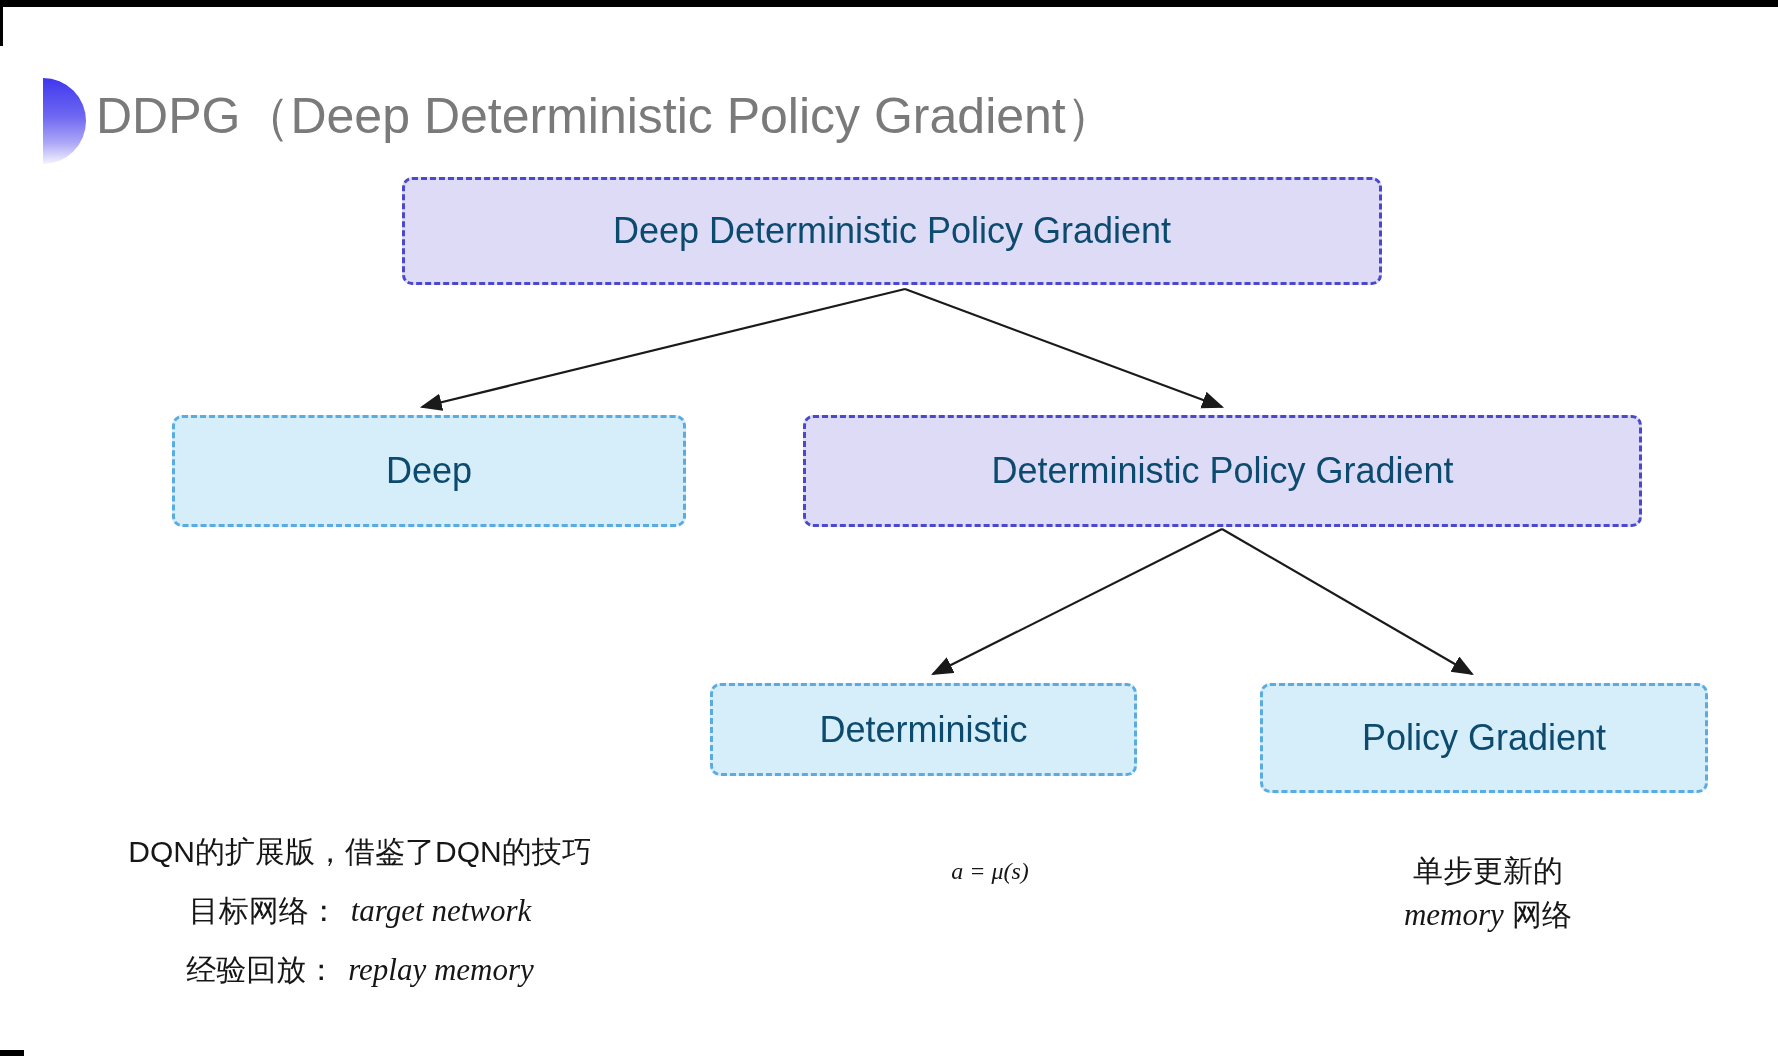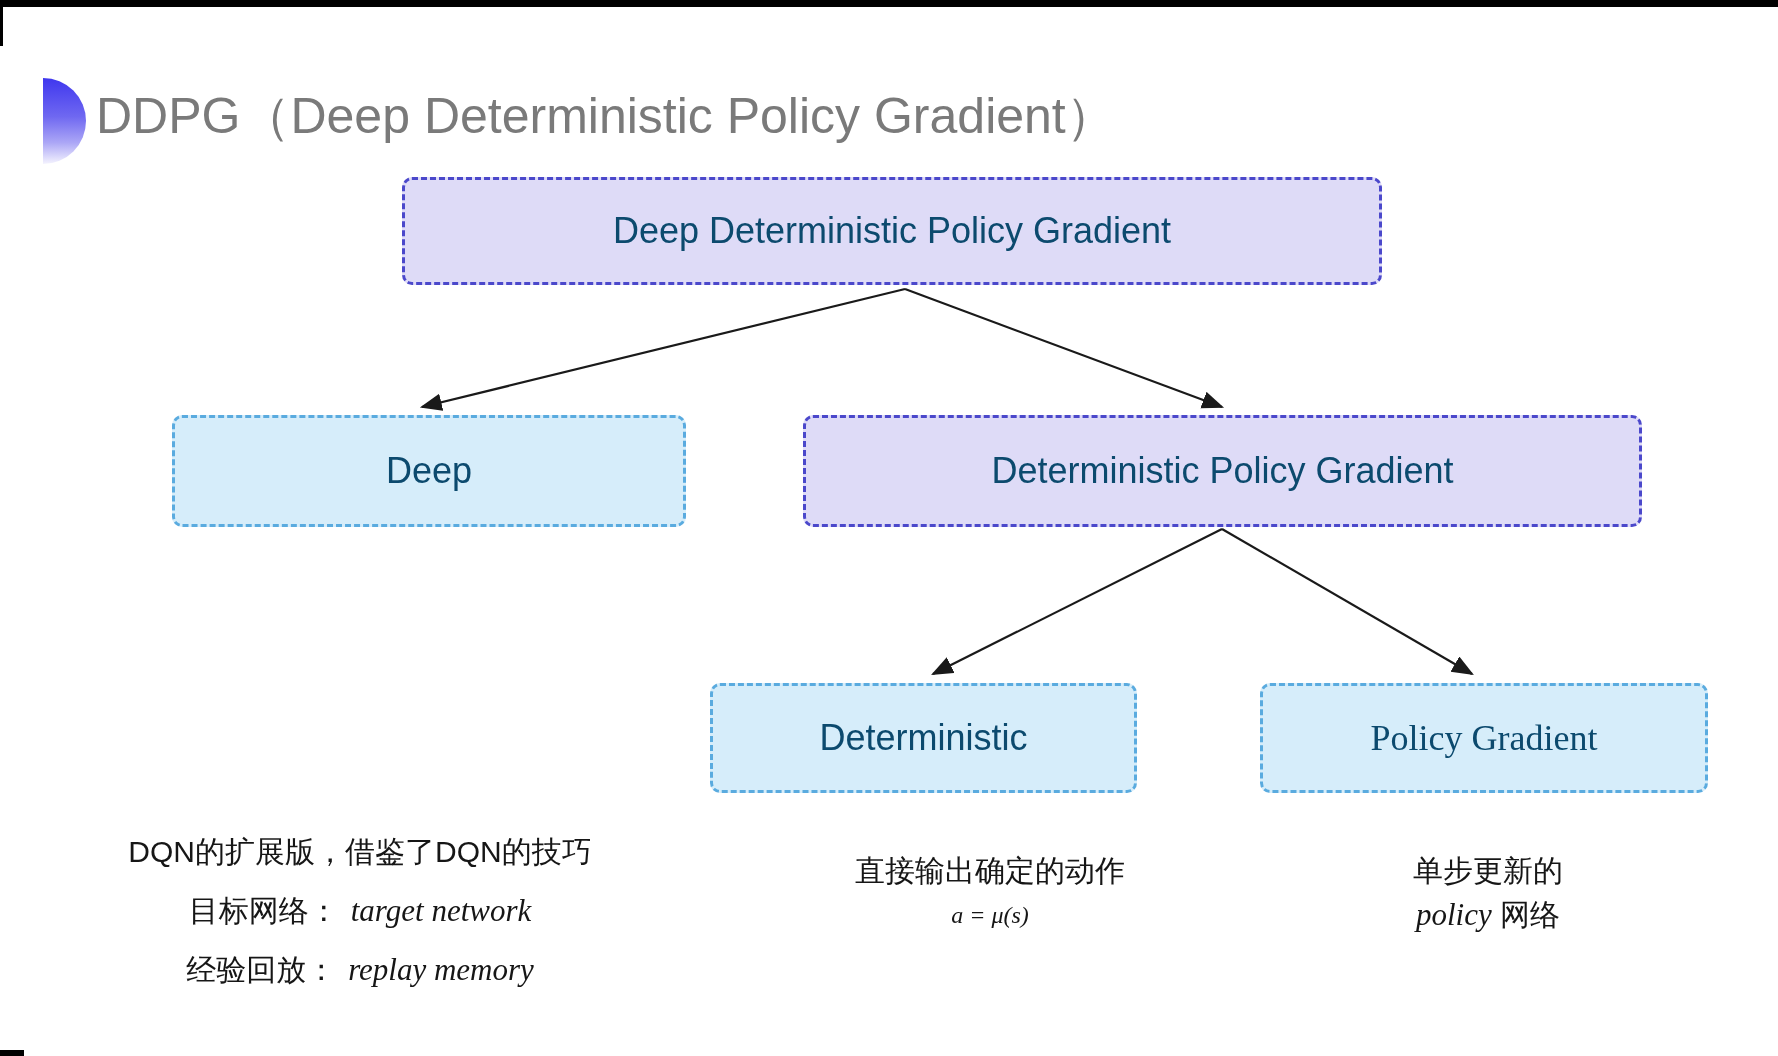--- a/index.html
+++ b/index.html
@@ -36,22 +36,22 @@
     display: flex; align-items: center; justify-content: center;
     border-radius: 10px; border: 3px dashed;
     font-size: 36px; color: #0c4a6e; white-space: nowrap;
   }
   .node.purple { background: #dedbf7; border-color: #4b48cb; }
   .node.cyan   { background: #d6edfa; border-color: #5aabdf; }
 
   .node-root { left: 402px; top: 177px; width: 980px; height: 108px; }
   .node-deep { left: 172px; top: 415px; width: 514px; height: 112px; }
   .node-dpg  { left: 803px; top: 415px; width: 839px; height: 112px; }
-  .node-det  { left: 710px; top: 683px; width: 427px; height: 110px; }
-  .node-pg   { left: 1260px; top: 683px; width: 448px; height: 110px; font-family: Liberation Serif, serif; }
+  .node-det  { left: 710px; top: 683px; width: 427px; height: 93px; }
+  .node-pg   { left: 1260px; top: 683px; width: 448px; height: 110px; }
 
   
   .arrows { position: absolute; left: 0; top: 0; width: 1778px; height: 1056px; pointer-events: none; }
 
   
   .note {
     position: absolute; text-align: center;
     font-size: 30px; color: #161616; white-space: nowrap;
   }
   .note-deep { left: 115px; top: 822px; width: 490px; line-height: 59px; }
@@ -111,28 +111,25 @@
     </div>
     <div>
       <span>目标网络：</span><span class="math term-gap">target network</span>
     </div>
     <div>
       <span>经验回放：</span><span class="math term-gap">replay memory</span>
     </div>
   </div>
 
   <div class="note note-det">
-    <div>
-      <span>直接输出确定的动作</span>
-    </div>
     <div class="math formula-line">a = μ(s)</div>
   </div>
 
   <div class="note note-pg">
     <div>
       <span>单步更新的</span>
     </div>
     <div>
-      <span class="math">policy</span><span> 网络</span>
+      <span class="math">memory</span><span> 网络</span>
     </div>
   </div>
 
 </div>
 
 </body></html>

